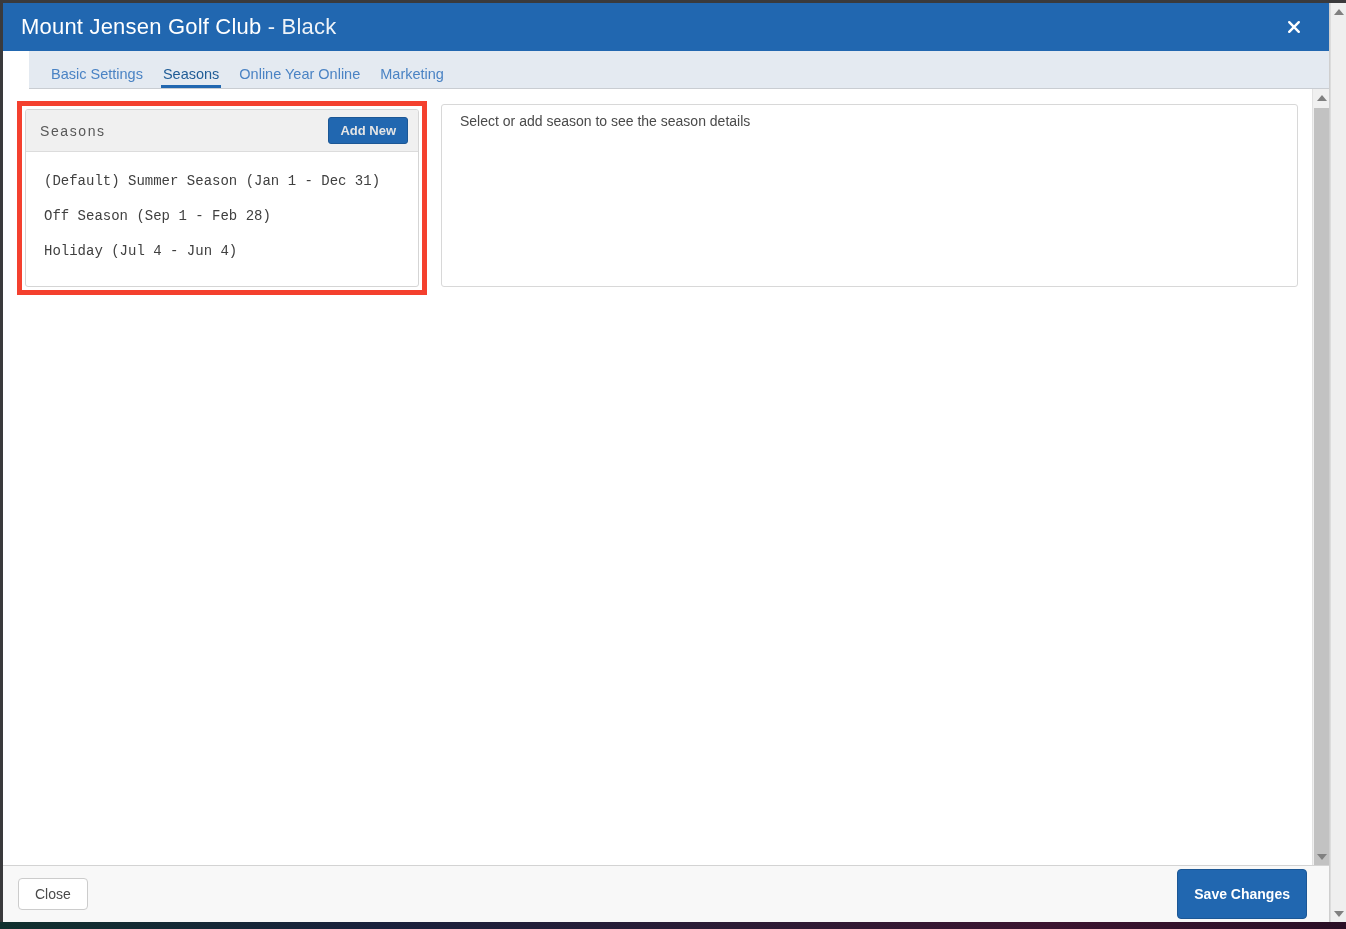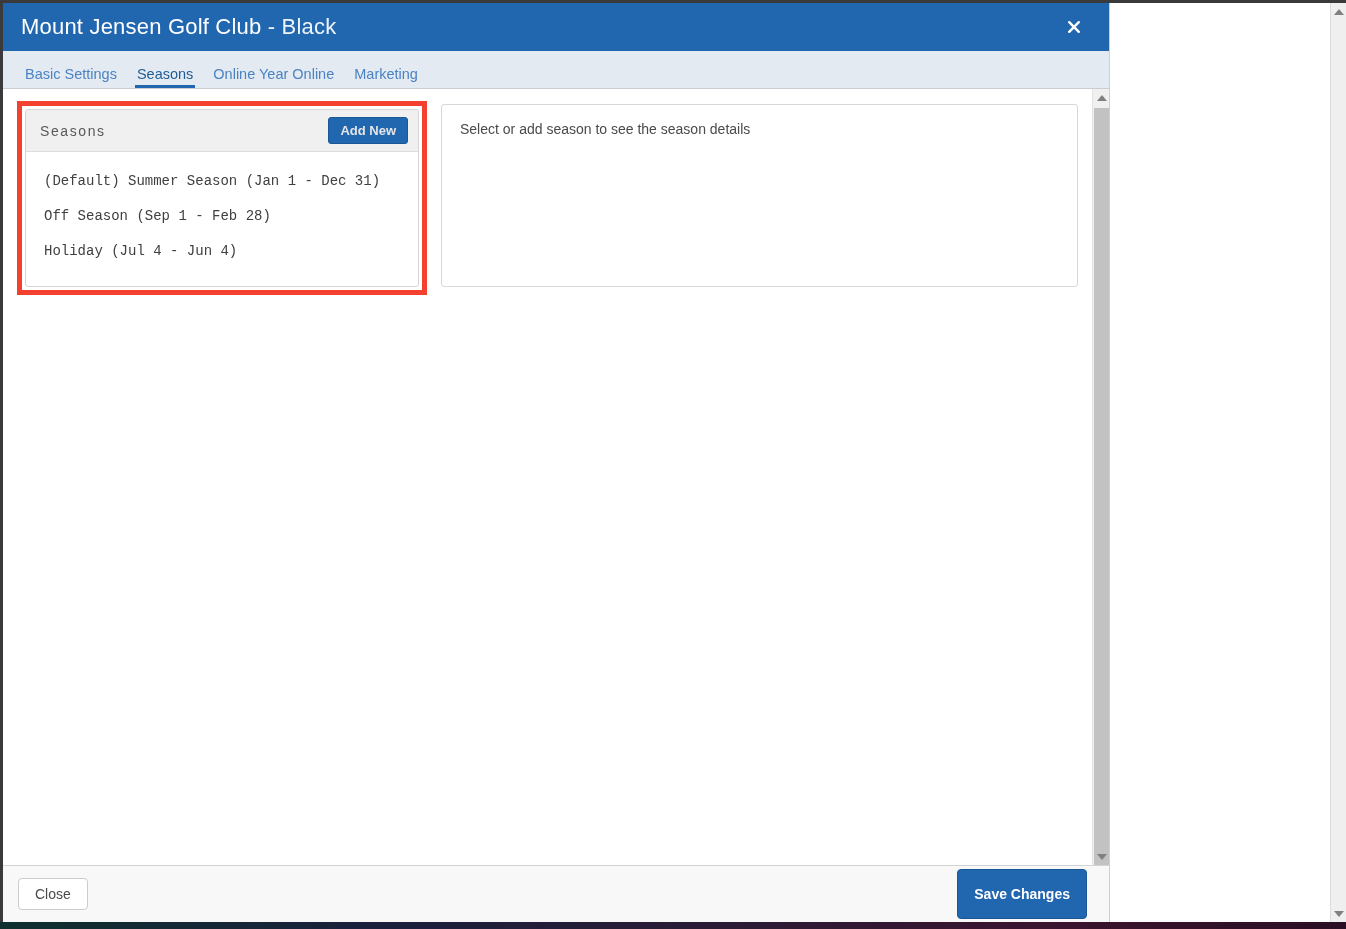--- a/index.html
+++ b/index.html
@@ -33,21 +33,21 @@
   .chrome-bottom {
     position: absolute; left: 0; bottom: 0;
     width: 1346px; height: 7px;
     background: linear-gradient(90deg, #10302e 0%, #19203c 28%, #2c1b35 55%, #3b1430 78%, #2a0f26 100%);
   }
 
   
   #dialog {
     position: absolute;
     left: 3px; top: 3px;
-    width: 1107px;
+    width: 1327px;
     height: 919px;
     background: #ffffff;
     display: flex;
     flex-direction: column;
     border-right: 1px solid #cfcfcf;
   }
 
   
   #title-bar {
     height: 48px;
@@ -83,20 +83,21 @@
   
   #tab-strip {
     height: 38px;
     min-height: 38px;
     background: #e4eaf1;
     border-bottom: 1px solid #c9cdd2;
     display: flex;
     align-items: flex-end;
     padding-left: 12px;
     gap: 0;
+    margin-left: 26px;
   }
   .tab {
     font-size: 14.5px;
     color: #4a83c4;
     padding: 0 10px 7px 10px;
     cursor: pointer;
     position: relative;
     line-height: 1;
     white-space: nowrap;
   }
@@ -186,21 +187,21 @@
     font-family: Liberation Mono, monospace;
   }
 
   
   #details-panel {
     flex: 1;
     border: 1px solid #d8d8d8;
     border-radius: 3px;
     background: #ffffff;
     height: 183px;
-    padding: 16px 18px;
+    padding: 8px 18px;
     margin-top: 3px;
   }
   #details-placeholder {
     font-size: 14px;
     color: #4a4a4a;
   }
 
   
   #inner-scrollbar {
     width: 17px;

